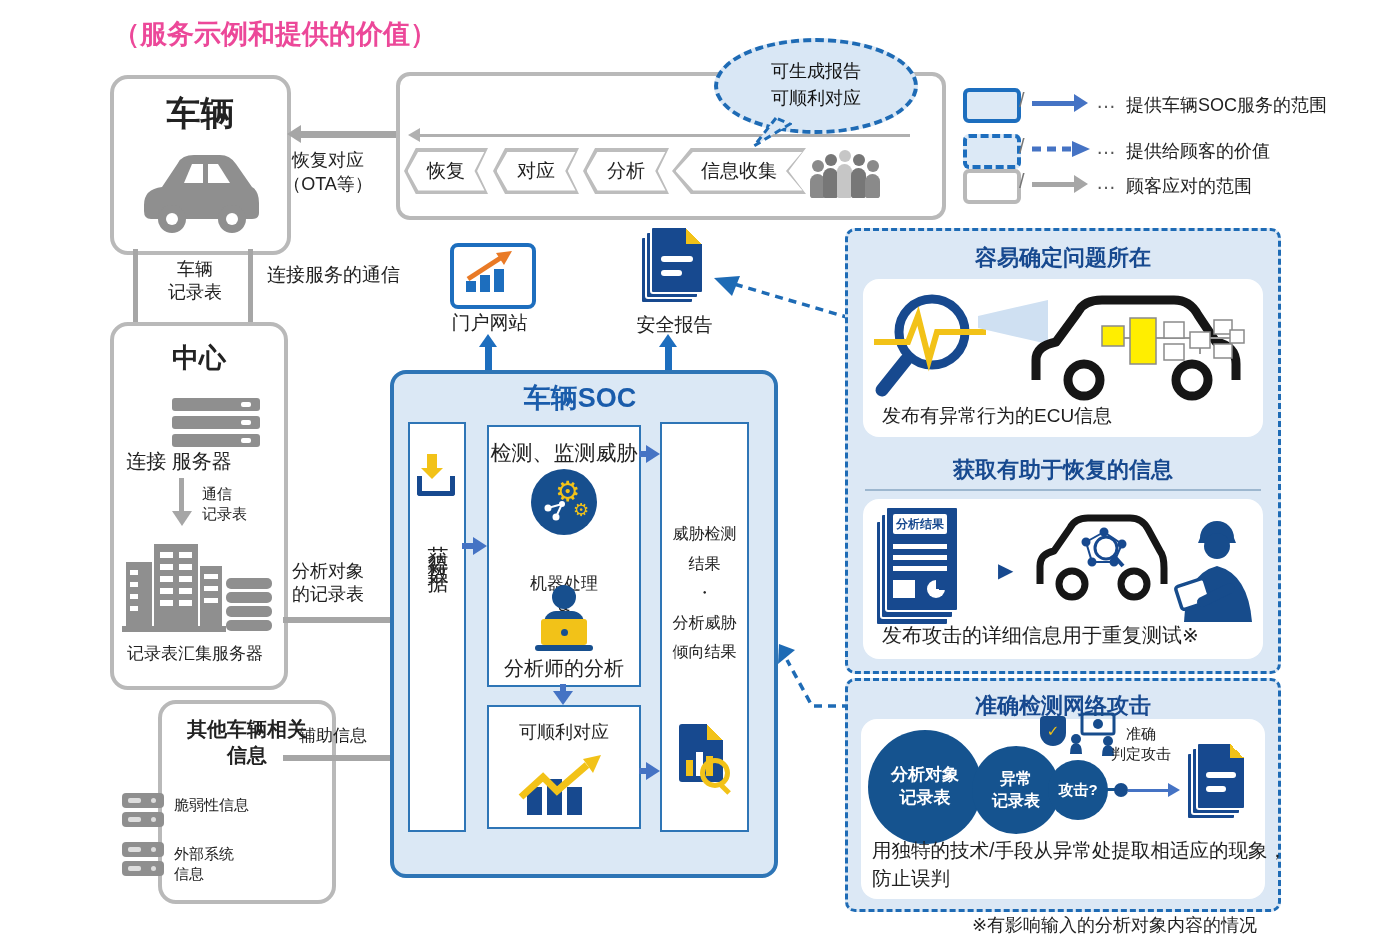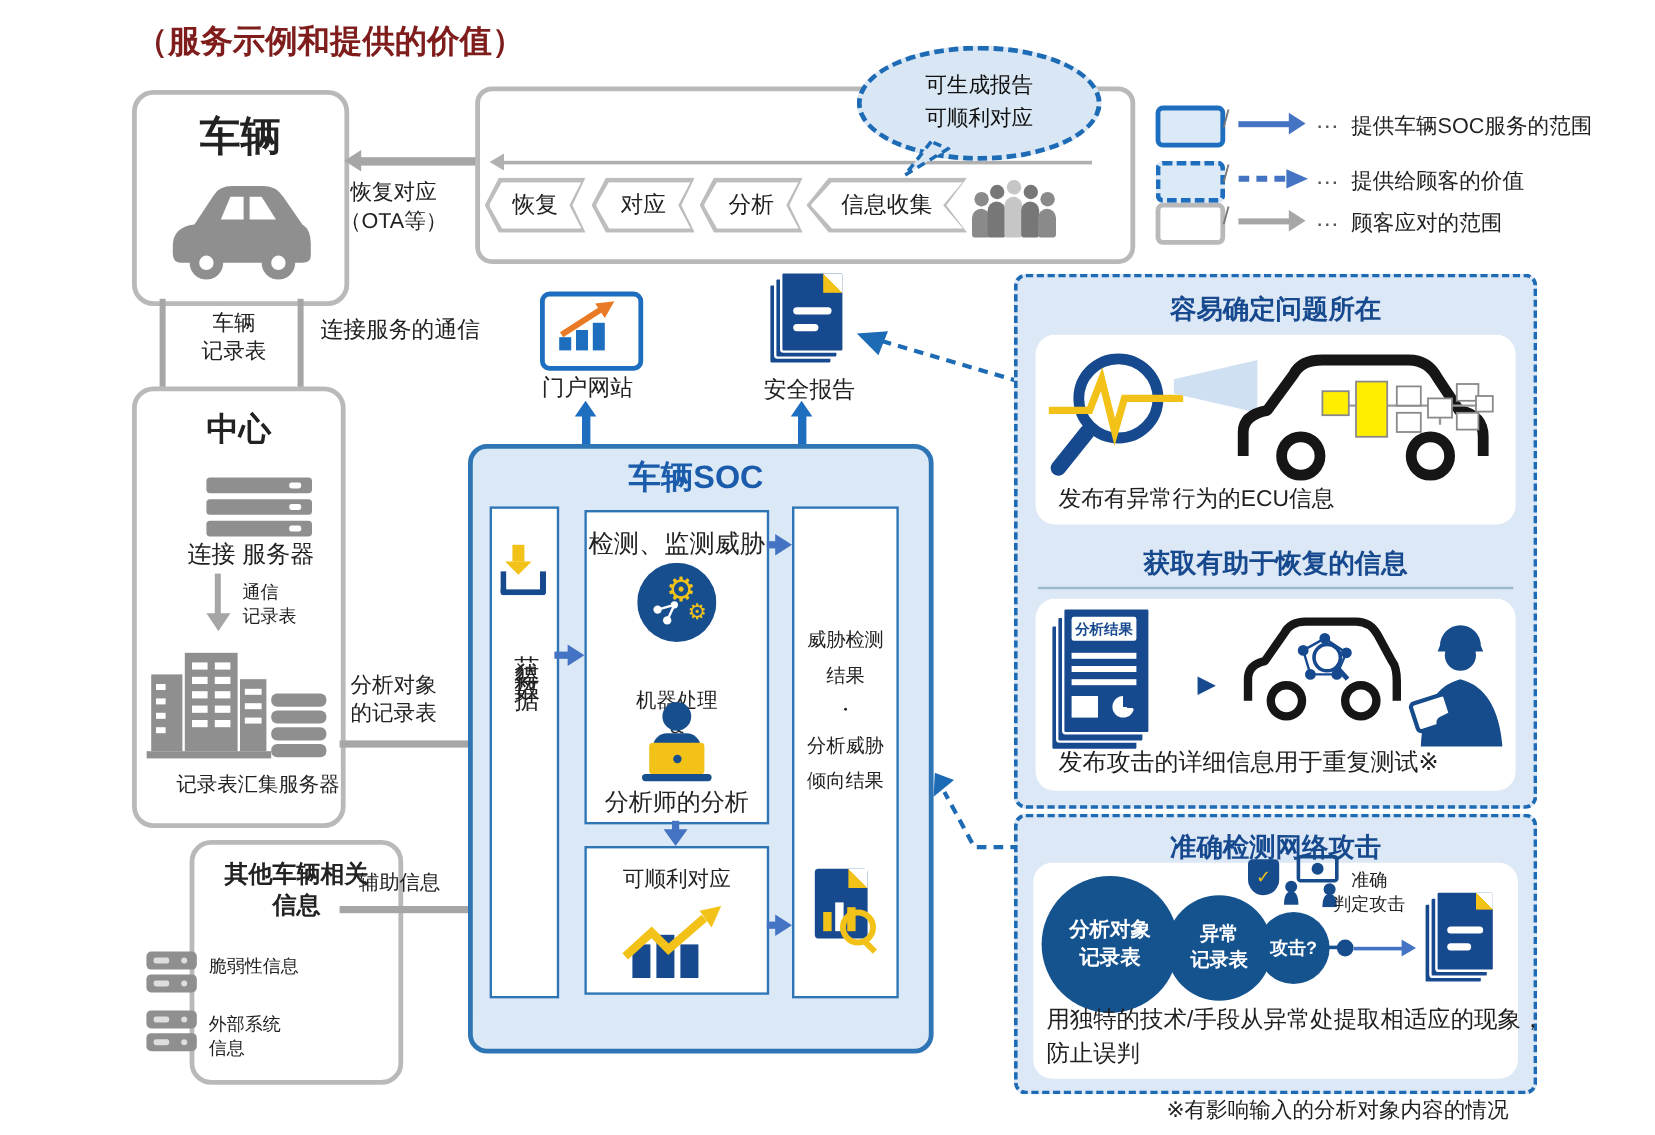--- a/index.html
+++ b/index.html
@@ -52,21 +52,21 @@
   .circle{position:absolute;border-radius:50%;background:#15538f;display:flex;align-items:center;justify-content:center;
           color:#fff;font-weight:bold;text-align:center;}
   .shield{position:absolute;width:26px;height:30px;background:#174c8c;border-radius:4px 4px 13px 13px;
           display:flex;align-items:center;justify-content:center;color:#f2c218;font-weight:bold;font-size:15px;}
 </style>
 </head>
 <body>
 
 <div id="canvas">
 
-  <div class="abs bold" style="left:113px;top:16px;font-size:27px;color:#7f1d1d;">（服务示例和提供的价值）</div>
+  <div class="abs bold" style="left:113px;top:16px;font-size:27px;color:#ec4899;">（服务示例和提供的价值）</div>
 
   <div class="gbox" style="left:110px;top:75px;width:173px;height:172px;">
     <div class="ctr bold" style="margin-top:12px;font-size:34px;">车辆</div>
     <svg class="abs" style="left:20px;top:68px;" width="133" height="92" viewBox="0 0 133 92">
       <path d="M10,58 Q10,42 28,40 L44,16 Q48,8 60,8 L86,8 Q96,8 102,17 L118,40 Q125,44 125,56 L125,66 Q125,72 118,72 L17,72 Q10,72 10,64 Z" fill="#8f8f8f"></path>
       <path d="M50,36 L58,17 L84,17 L96,36 Z" fill="#fff"></path>
       <rect x="69" y="15" width="5" height="23" fill="#8f8f8f"></rect>
       <circle cx="38" cy="72" r="14" fill="#8f8f8f"></circle>
         <circle cx="38" cy="72" r="6" fill="#fff"></circle>
       <circle cx="98" cy="72" r="14" fill="#8f8f8f"></circle>
@@ -156,21 +156,21 @@
   <div class="abs" style="left:267px;top:262px;font-size:19px;">连接服务的通信</div>
 
   <div class="gbox" style="left:110px;top:322px;width:170px;height:360px;">
     <div class="ctr bold" style="margin-top:14px;font-size:27px;">中心</div>
   </div>
   <div class="abs" style="left:172px;top:398px;">
     <span class="srvbar"></span>
       <span class="srvbar"></span>
       <span class="srvbar"></span>
   </div>
-  <div class="abs ctr" style="left:124px;top:448px;width:170px;font-size:20px;">连接 服务器</div>
+  <div class="abs ctr" style="left:94px;top:448px;width:170px;font-size:20px;">连接 服务器</div>
   <div class="arr" style="left:172px;top:478px;width:19px;height:48px;">
     <i class="sh" style="left:7px;top:0;bottom:14px;width:5px;"></i>
       <i class="hd-d" style="left:0;bottom:0;"></i>
   </div>
   <div class="abs pre" style="left:202px;top:484px;font-size:15px;line-height:1.3;">通信
 记录表</div>
   <svg class="abs" style="left:122px;top:536px;" width="152" height="98">
     <g fill="#8f8f8f">
       <rect x="4" y="26" width="26" height="64"></rect>
       <rect x="32" y="8" width="44" height="82"></rect>
@@ -196,21 +196,21 @@
         <rect x="82" y="50" width="14" height="5"></rect>
         <rect x="82" y="62" width="14" height="5"></rect>
     </g>
     <g fill="#8f8f8f">
       <rect x="104" y="42" width="46" height="11" rx="5"></rect>
       <rect x="104" y="56" width="46" height="11" rx="5"></rect>
       <rect x="104" y="70" width="46" height="11" rx="5"></rect>
       <rect x="104" y="84" width="46" height="11" rx="5"></rect>
     </g>
   </svg>
-  <div class="abs ctr" style="left:110px;top:642px;width:170px;font-size:17px;padding-left:20px;">记录表汇集服务器</div>
+  <div class="abs ctr" style="left:110px;top:642px;width:170px;font-size:17px;">记录表汇集服务器</div>
 
   <div class="arr" style="left:283px;top:611px;width:122px;height:18px;">
     <i class="sh" style="left:0;right:12px;top:6px;height:6px;"></i>
       <i class="hd-r" style="right:0;top:0;"></i>
   </div>
   <div class="abs pre" style="left:292px;top:560px;font-size:18px;line-height:1.3;">分析对象
 的记录表</div>
 
   <div class="gbox" style="left:110px;top:700px;width:170px;height:196px;margin-left:48px;">
     <div class="ctr bold pre" style="margin-top:12px;font-size:20px;line-height:1.3;">其他车辆相关

